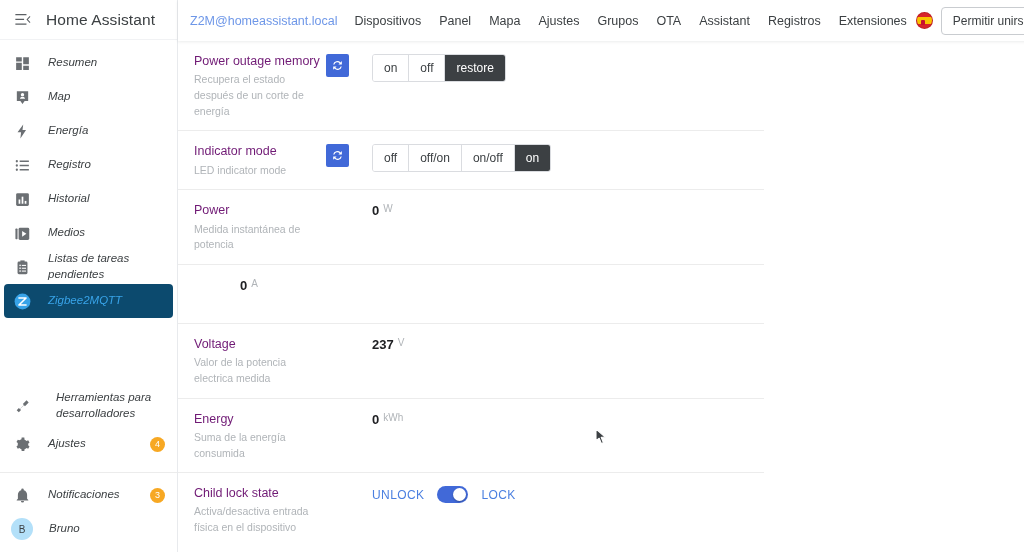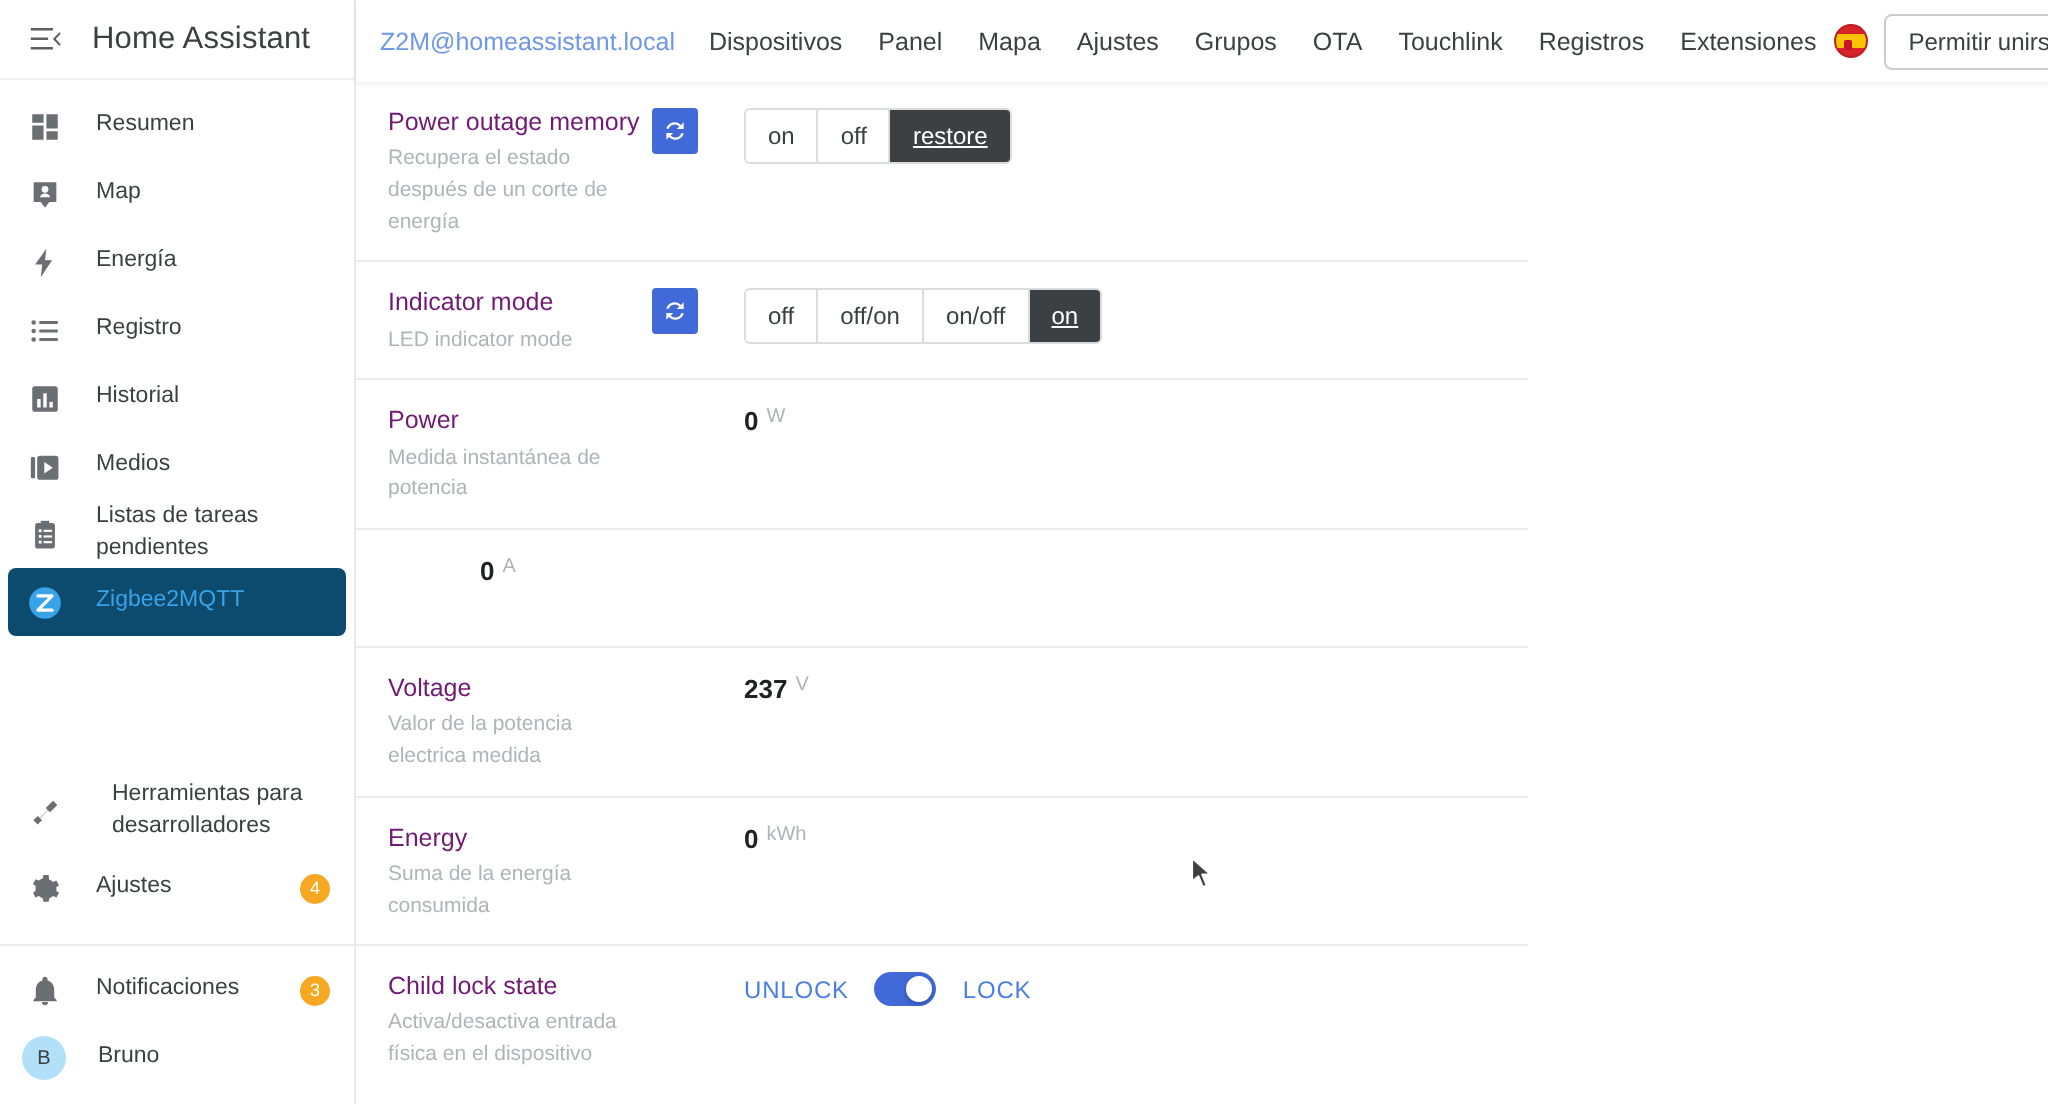--- a/index.html
+++ b/index.html
@@ -36,21 +36,21 @@
     color: #3c4043; font-size: 11.5px;
   }
   .sb-item.two-line { height: 42px; gap: 24px; }
   .sb-item.active { background: #0c4a6e; color: #38a3e8; }
   .sb-ico {
     width: 20px; height: 20px; flex: 0 0 20px;
     display: flex; align-items: center; justify-content: center;
     color: #6b6f73;
   }
   .sb-item.active .sb-ico { color: #38a3e8; }
-  .sb-lbl { flex: 1; line-height: 1.35; }
+  .sb-lbl { flex: 1; line-height: 1.35; font-style: italic; }
   .sb-badge {
     width: 15px; height: 15px; border-radius: 50%;
     background: #f7a823; color: #fff;
     font-size: 9px; display: flex; align-items: center; justify-content: center;
     flex: 0 0 15px;
   }
   .sb-spacer { flex: 1; }
   .sb-divider { height: 1px; background: #ececec; margin: 5px 0; }
   .sb-avatar {
     width: 22px; height: 22px; border-radius: 50%;
@@ -129,21 +129,21 @@
   .refresh-spacer { width: 23px; flex: 0 0 23px; }
   .row-value { margin-left: 23px; padding-top: 2px; display: flex; align-items: flex-start; }
 
   .seg { display: inline-flex; border: 1px solid #dadce0; border-radius: 3px; overflow: hidden; background:#fff; }
   .seg-btn {
     font-size: 12px; color: #3c4043;
     padding: 4px 11px; cursor: pointer;
     border-right: 1px solid #dadce0; background: #fff;
     line-height: 18px;
   }
-  .seg-btn:last-child { border-right: none; text-decoration: underline; }
+  .seg-btn:last-child { border-right: none; }
   .seg-btn.active { background: #3c4043; color: #fff; }
 
   .metric { font-size: 13px; color: #202124; font-weight: bold; }
   .metric-unit { font-size: 10px; color: #b0b4b8; margin-left: 4px; font-weight: normal; }
 
   .toggle-group { display: flex; align-items: center; gap: 13px; }
   .toggle-lbl { font-size: 12px; color: #4a7fe0; letter-spacing: .4px; cursor: pointer; }
   .switch {
     width: 31px; height: 17px; border-radius: 9px;
     background: #4169d8; position: relative; cursor: pointer;
@@ -307,21 +307,21 @@
   <section id="main">
 
     <header id="navbar">
       <span class="nav-link brand">Z2M@homeassistant.local</span>
       <span class="nav-link">Dispositivos</span>
       <span class="nav-link">Panel</span>
       <span class="nav-link">Mapa</span>
       <span class="nav-link">Ajustes</span>
       <span class="nav-link">Grupos</span>
       <span class="nav-link">OTA</span>
-      <span class="nav-link">Touchlink</span>
+      <span class="nav-link">Assistant</span>
       <span class="nav-link">Registros</span>
       <span class="nav-link">Extensiones</span>
 
       <div class="nav-right">
         <span class="flag-icon"></span>
         <div class="join-select">
           <span class="val">Permitir unirse (Todos)</span>
 
         </div>
 

